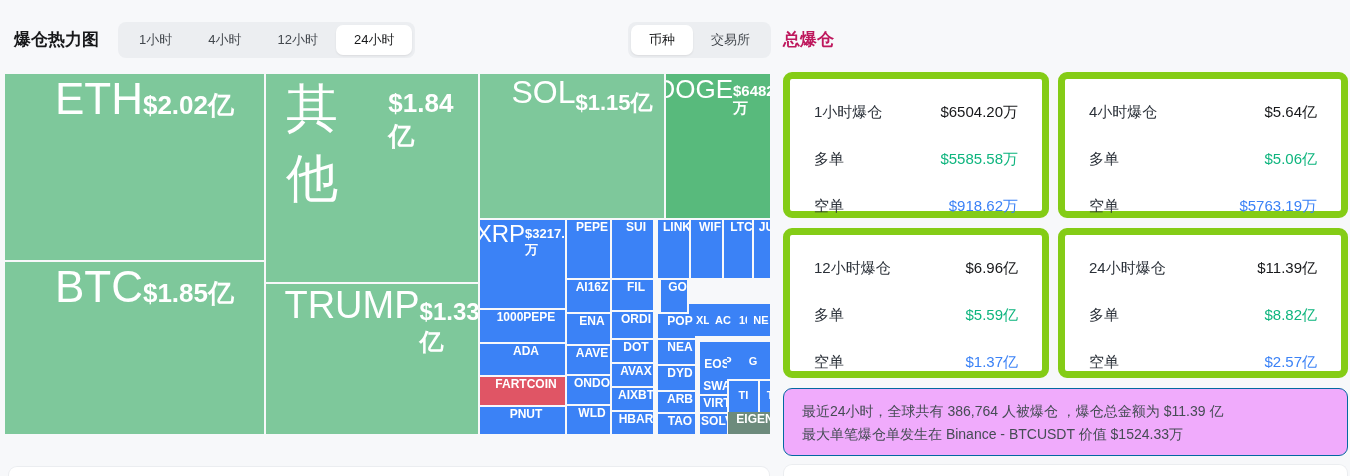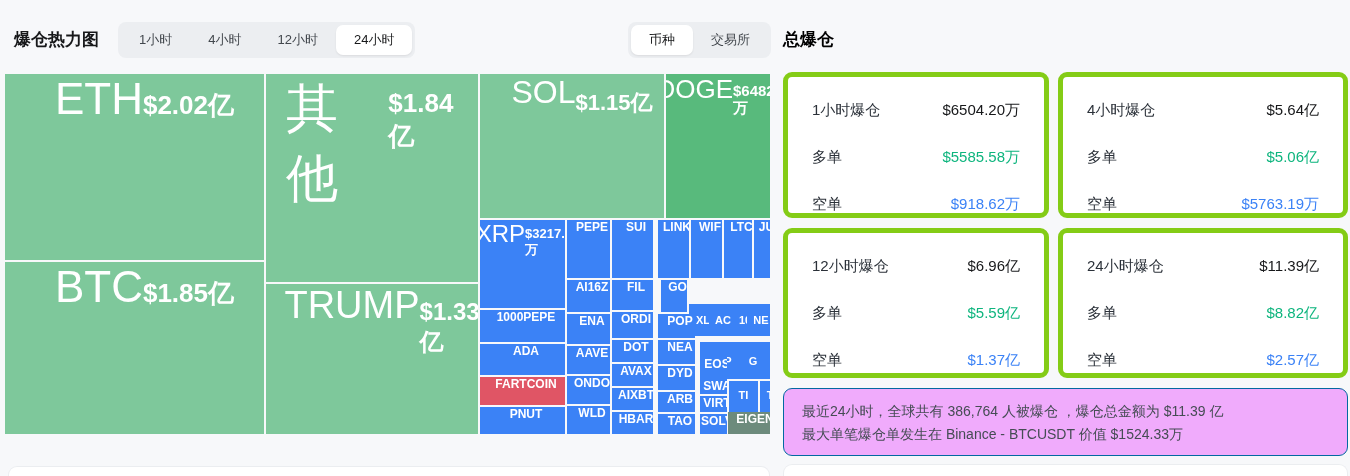--- a/index.html
+++ b/index.html
@@ -5,21 +5,21 @@
   * { margin:0; padding:0; box-sizing:border-box; }
   html,body { width:1350px; height:476px; overflow:hidden; background:#f7f8fa;
     font-family:"Liberation Sans","DejaVu Sans",sans-serif; }
 
   
   .page-title { position:absolute; left:14px; top:28px; font-size:17px; font-weight:700; color:#17181a; }
   .pillbar { position:absolute; display:flex; align-items:center; background:#eceef1; border-radius:8px; padding:3px; height:36px; }
   .pill { border:none; background:transparent; font-family:inherit; font-size:13px; color:#42474d;
     height:30px; padding:0 18px; border-radius:7px; cursor:pointer; white-space:nowrap; }
   .pill.active { background:#ffffff; color:#17181a; box-shadow:0 1px 2px rgba(0,0,0,.08); }
-  .panel-title { position:absolute; left:783px; top:28px; font-size:17px; font-weight:700; color:#000000; }
+  .panel-title { position:absolute; left:783px; top:28px; font-size:17px; font-weight:700; color:#be185d; }
 
   
   .treemap { position:absolute; left:5px; top:74px; width:765px; height:360px; background:#f7f8fa; overflow:hidden; }
   .cell { position:absolute; overflow:hidden; color:#fff; display:flex; flex-direction:row;
     justify-content:center; cursor:pointer; }
   .t-light { background:#7ec89b; }
   .t-mid   { background:#3b82f6; }
   .t-mid2  { background:#3b82f6; }
   .t-dark  { background:#58ba7c; }
   .t-red   { background:#e05565; }
@@ -32,21 +32,21 @@
   .s32 { font-size:32px; font-weight:500; }
   .s26 { font-size:26px; font-weight:500; }
   .s24 { font-size:24px; font-weight:500; }
   .v26 { font-size:26px; } .v24 { font-size:24px; } .v22 { font-size:22px; }
   .v15 { font-size:15px; margin-top:8px !important; } .v13 { font-size:13px; margin-top:6px !important; }
   .sm { font-size:12px; font-weight:700; padding-left:7px; white-space:nowrap; }
   .tiny { font-size:11px; font-weight:700; align-items:center; padding:14px; white-space:nowrap;margin-top:24px; }
   .pl10 { padding-left:10px; } .pl16 { padding-left:16px; }
 
   
-  .card { position:absolute; background:#fff; border:5px solid #84cc16; border-radius:9px;
+  .card { position:absolute; background:#fff; border:7px solid #84cc16; border-radius:9px;
     padding:24px 24px; display:flex; flex-direction:column; justify-content:space-between;gap:28px; }
   .crow { display:flex; justify-content:space-between; align-items:center; }
   .clabel { font-size:15px; color:#2b3139; }
   .cval { font-size:15px; font-weight:500; }
   .dark { color:#17181a; }
   .green { color:#0eb57e; }
   .red { color:#3b82f6;text-align:right; }
 
   .summary { position:absolute; left:783px; top:388px; width:565px; height:68px; background:#f0abfc;
     border:1px solid #0369a1; border-radius:9px; padding:11px 18px; }

